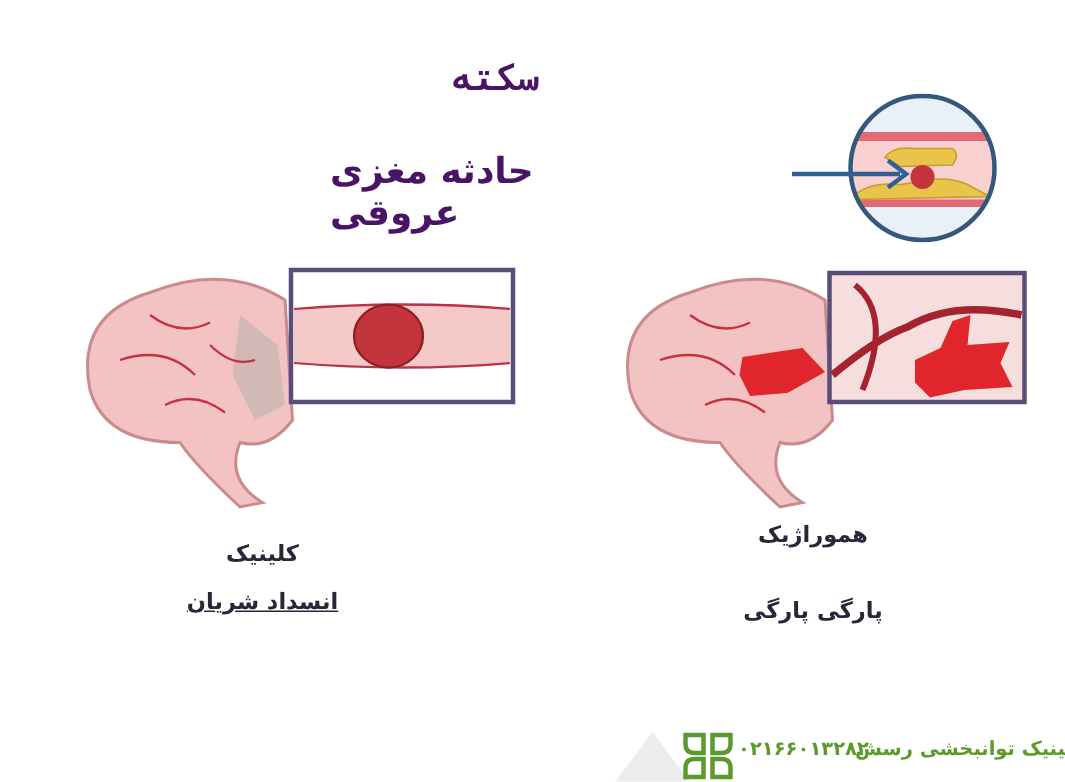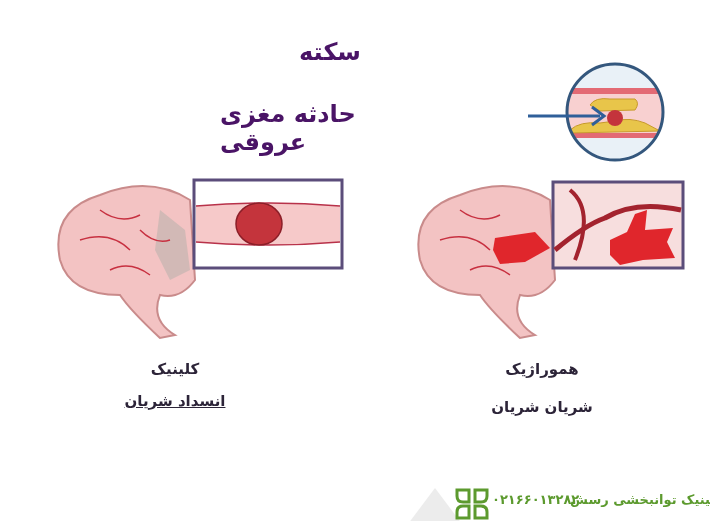--- a/index.html
+++ b/index.html
@@ -1,18 +1,18 @@
 <!DOCTYPE html>
 <html><head>
 <meta charset="utf-8">
 <style>
   html,body{margin:0;padding:0;background:#ffffff;}
   body{width:710px;height:521px;position:relative;overflow:hidden;font-family:"DejaVu Sans",sans-serif;}
   .abs{position:absolute;text-align:right;}
-  .title1{left:0;width:660px;top:38px;text-align:center;font-weight:bold;font-size:24px;color:#4a1466;direction:rtl;}
+  .title1{left:0;width:660px;top:38px;text-align:center;font-weight:bold;font-size:24px;color:#4a1466;direction:rtl;font-family:Liberation Mono, monospace;}
   .title2{left:220px;width:230px;top:100px;text-align:left;font-weight:bold;font-size:24px;color:#4a1466;direction:rtl;}
   .label{text-align:center;font-weight:bold;font-size:15px;color:#2c2438;direction:rtl;width:160px;}
   .footer-text{font-weight:bold;font-size:13px;color:#5c9a2e;direction:rtl;white-space:nowrap;}
   .tri{left:405px;top:488px;width:0;height:0;border-left:30px solid transparent;border-right:30px solid transparent;border-bottom:40px solid #ececec;}
 </style>
 </head>
 <body>
 
 <div class="abs title1" style="left:200px;width:260px;">سکته</div>
 <div class="abs title2">حادثه مغزی عروقی</div>
@@ -58,22 +58,22 @@
   <svg width="285" height="170" viewBox="0 0 285 170">
     <path d="M15 90 Q5 40 55 25 Q105 5 145 30 L150 110 Q135 130 115 125 Q105 150 130 165 L115 168 Q85 140 75 125 Q25 125 15 90 Z" fill="#f3c3c3" stroke="#c98b8b" stroke-width="2"></path>
     <path d="M90 68 L130 62 L145 78 L120 92 L95 94 L88 80 Z" fill="#e0262c"></path>
     <path d="M35 70 Q65 60 85 80 M55 40 Q75 55 95 45 M65 100 Q85 90 105 105" stroke="#c73040" stroke-width="1.5" fill="none"></path>
     <rect x="148" y="12" width="130" height="86" fill="#f7dede" stroke="#5b4d7a" stroke-width="3"></rect>
     <path d="M150 80 Q180 55 200 48 Q230 30 276 40" stroke="#a3232e" stroke-width="5" fill="none"></path>
     <path d="M165 20 Q190 40 170 90" stroke="#a3232e" stroke-width="4" fill="none"></path>
     <path d="M205 70 L222 62 L230 44 L242 40 L240 60 L268 58 L262 72 L270 88 L238 90 L215 95 L205 85 Z" fill="#e0262c"></path>
   </svg>
 </div>
-<div class="abs label" style="left:462px;top:360px;">هموراژیک</div>
-<div class="abs label" style="left:462px;top:398px;">شریان شریان</div>
+<div class="abs label" style="left:462px;top:347px;">هموراژیک</div>
+<div class="abs label" style="left:462px;top:398px;">پارگی پارگی</div>
 
 <div class="abs tri"></div>
 <div class="abs" style="left:455px;top:488px;width:34px;height:32px;">
   <svg width="34" height="32" viewBox="0 0 34 32">
     <path d="M2 2 H14 V14 H8 Q2 14 2 8 Z" fill="none" stroke="#5c9a2e" stroke-width="3"></path>
     <path d="M32 2 H20 V14 H26 Q32 14 32 8 Z" fill="none" stroke="#5c9a2e" stroke-width="3"></path>
     <path d="M2 30 H14 V18 H8 Q2 18 2 24 Z" fill="none" stroke="#5c9a2e" stroke-width="3"></path>
     <path d="M32 30 H20 V18 H26 Q32 18 32 24 Z" fill="none" stroke="#5c9a2e" stroke-width="3"></path>
   </svg>
 </div>

